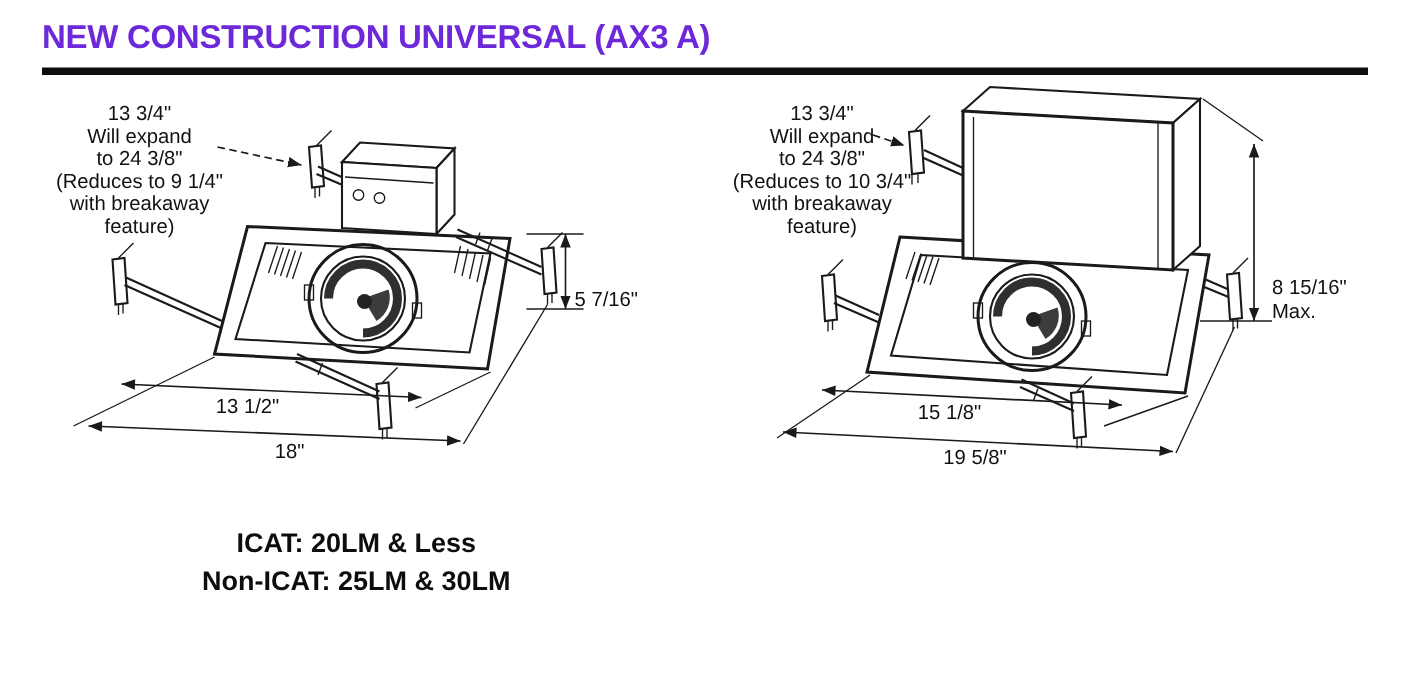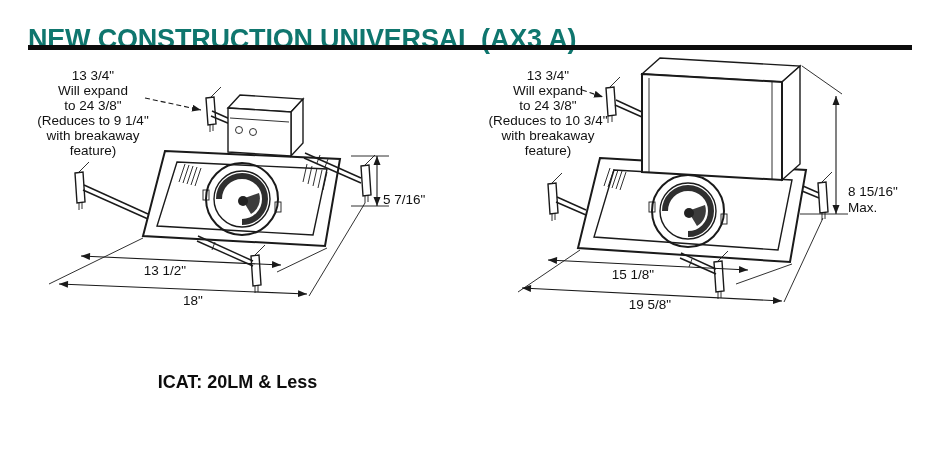--- a/index.html
+++ b/index.html
@@ -1,37 +1,37 @@
 <!DOCTYPE html>
 <html><head>
 <meta charset="utf-8">
 <style>
   html,body{margin:0;padding:0;background:#fff;}
   body{width:937px;height:453px;position:relative;overflow:hidden;
        font-family:"Liberation Sans",sans-serif;color:#111;}
   .page{position:absolute;inset:0;background:#fff;}
-  .page-title{position:absolute;left:28px;top:24px;margin:0;font-size:27px;
-       font-weight:bold;letter-spacing:-0.2px;color:#0f766e;white-space:nowrap;}
+  .page-title{position:absolute;left:28px;top:12px;margin:0;font-size:22px;
+       font-weight:bold;letter-spacing:-0.2px;color:#6d28d9;white-space:nowrap;}
   .title-rule{position:absolute;left:28px;top:45px;width:884px;height:5px;background:#0d0d0d;}
   .figure{position:absolute;top:56px;}
   .figure-left{left:15px;width:445px;height:392px;}
   .figure-right{left:470px;width:460px;height:392px;}
   svg.art{position:absolute;left:0;top:0;}
   svg.art *{vector-effect:none;}
   .ln{stroke:#1a1a1a;fill:none;stroke-width:1.4;}
   .thick{stroke-width:2;}
   .thin{stroke-width:0.9;}
   .dimln{stroke-width:1.1;}
   .white{fill:#ffffff;}
   .note{position:absolute;font-size:13.5px;line-height:15px;text-align:center;color:#111;}
   .dim{position:absolute;font-size:13.5px;white-space:nowrap;color:#111;}
   .dim-center{text-align:center;}
   .dim-2line{line-height:16px;}
   .caption{position:absolute;left:0;right:0;text-align:center;font-weight:bold;
-       font-size:18px;line-height:25px;color:#0d0d0d;margin-top:20px;}
+       font-size:18px;line-height:25px;color:#0d0d0d;}
 </style>
 </head>
 <body>
 
 <div class="page">
 
   <h1 class="page-title">NEW CONSTRUCTION UNIVERSAL (AX3 A)</h1>
   <div class="title-rule"></div>
 
   <section class="figure figure-left">
@@ -153,20 +153,21 @@
       <div>with breakaway</div>
       <div>feature)</div>
     </div>
 
     <div class="dim" style="left:368px;top:136px;">5 7/16"</div>
     <div class="dim dim-center" style="left:103px;top:207px;width:94px;">13 1/2"</div>
     <div class="dim dim-center" style="left:136px;top:237px;width:84px;">18"</div>
 
     <div class="caption" style="top:294px;">
       <div>ICAT: 20LM &amp; Less</div>
+      <div>Non-ICAT: 25LM &amp; 30LM</div>
     </div>
   </section>
 
   <section class="figure figure-right">
     <svg class="art" width="460" height="335" viewBox="0 0 460 335">
       <defs>
         <marker id="aE2" markerWidth="10" markerHeight="8" refX="9" refY="3.5" orient="auto" markerUnits="userSpaceOnUse">
           <path d="M0,0 L9,3.5 L0,7 Z" fill="#1a1a1a"></path>
         </marker>
         <marker id="aS2" markerWidth="10" markerHeight="8" refX="0" refY="3.5" orient="auto" markerUnits="userSpaceOnUse">

